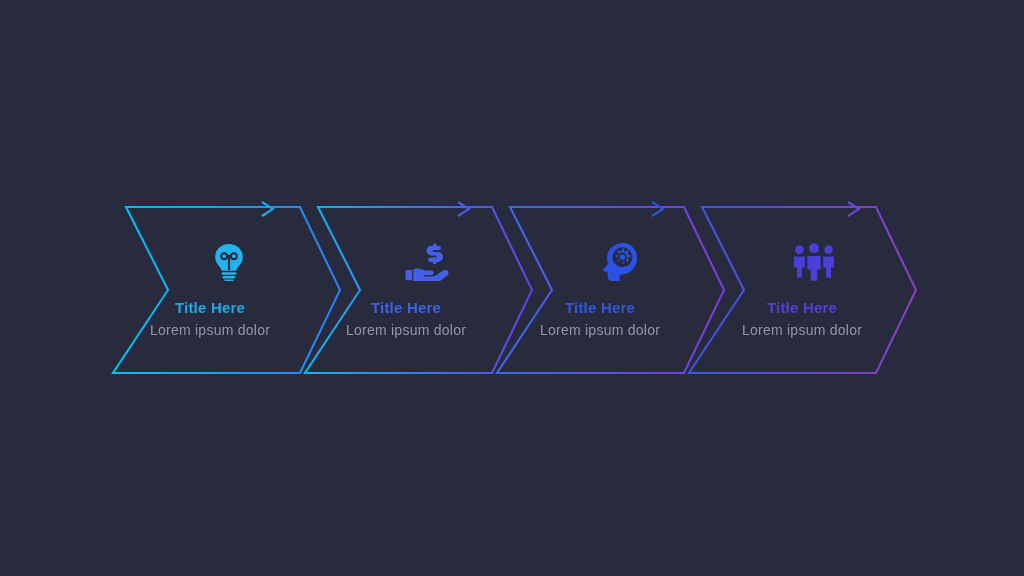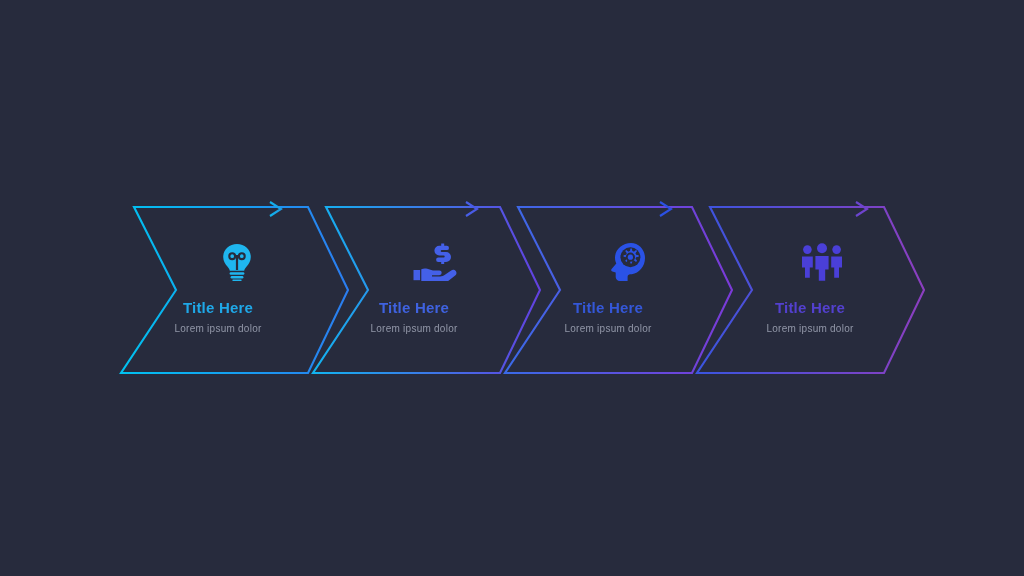--- a/index.html
+++ b/index.html
@@ -9,21 +9,21 @@
   body {
     width: 1024px;
     height: 576px;
     background: #272b3d;
     font-family: "Liberation Sans", sans-serif;
     overflow: hidden;
     position: relative;
   }
   #stage {
     position: absolute;
-    left: 8px;
+    left: 0;
     top: 0;
     width: 988px;
     height: 576px;
     border-radius: 18px;
   }
   .svg-layer {
     position: absolute;
     left: 0;
     top: 0;
     width: 1024px;
@@ -36,21 +36,21 @@
     width: 180px;
   }
   .step-title {
     font-size: 15px;
     font-weight: bold;
     letter-spacing: 0.2px;
     margin: 0 0 6px 0;
     line-height: 1.1;
   }
   .step-sub {
-    font-size: 10px;
+    font-size: 14px;
     color: #9297a8;
     letter-spacing: 0.25px;
     margin: 0;
     line-height: 1.1;
   }
   .icon-holder {
     position: absolute;
     width: 56px;
     height: 50px;
     display: flex;

